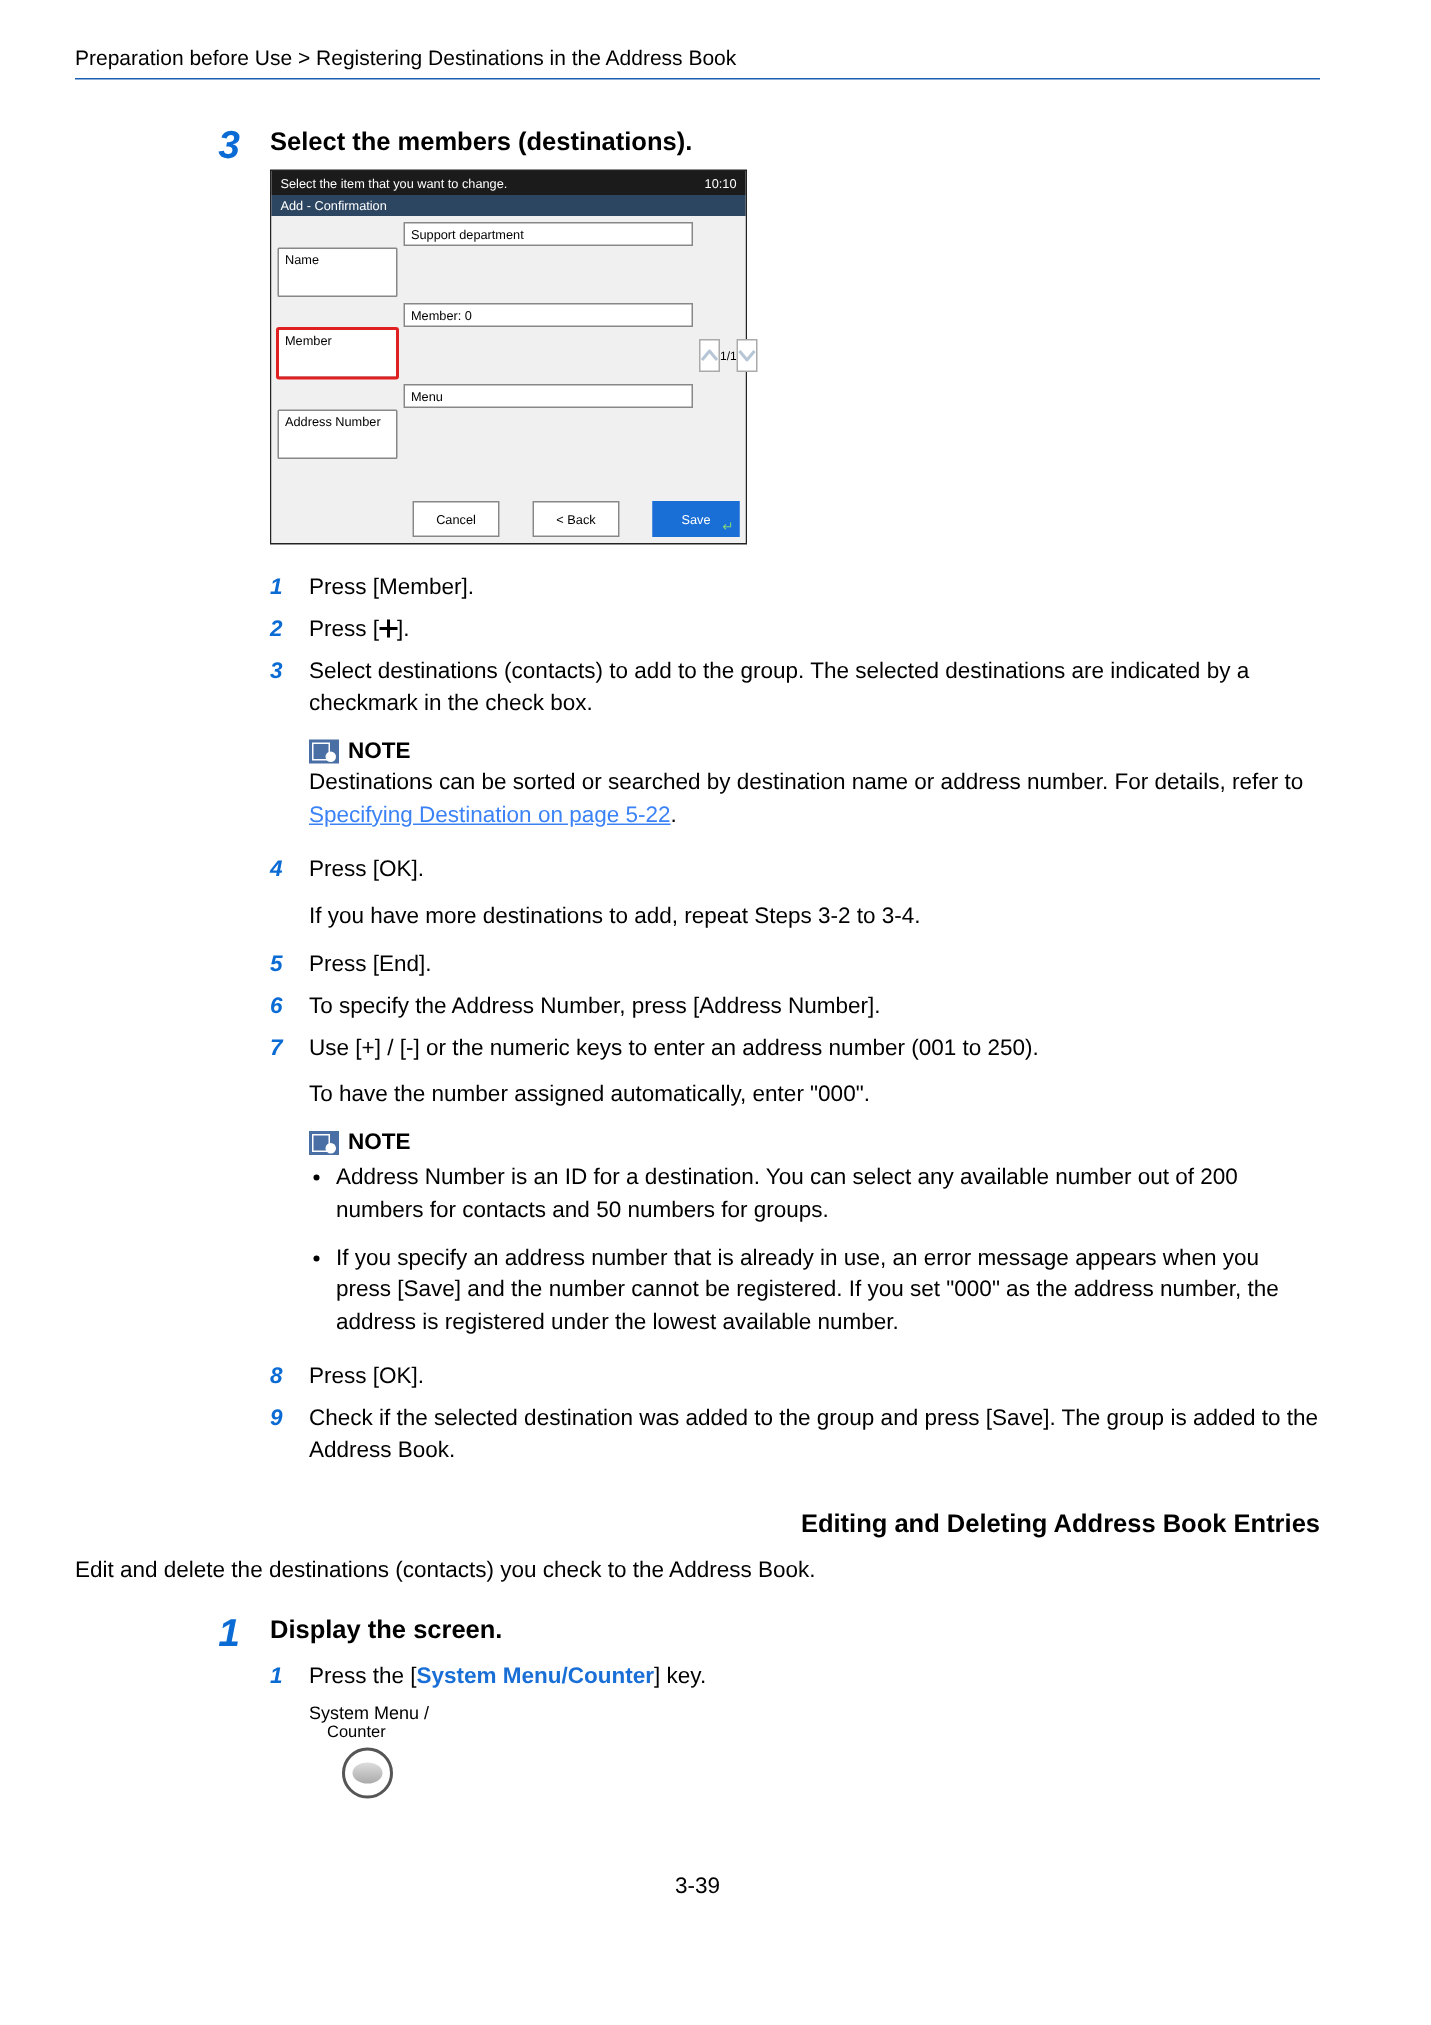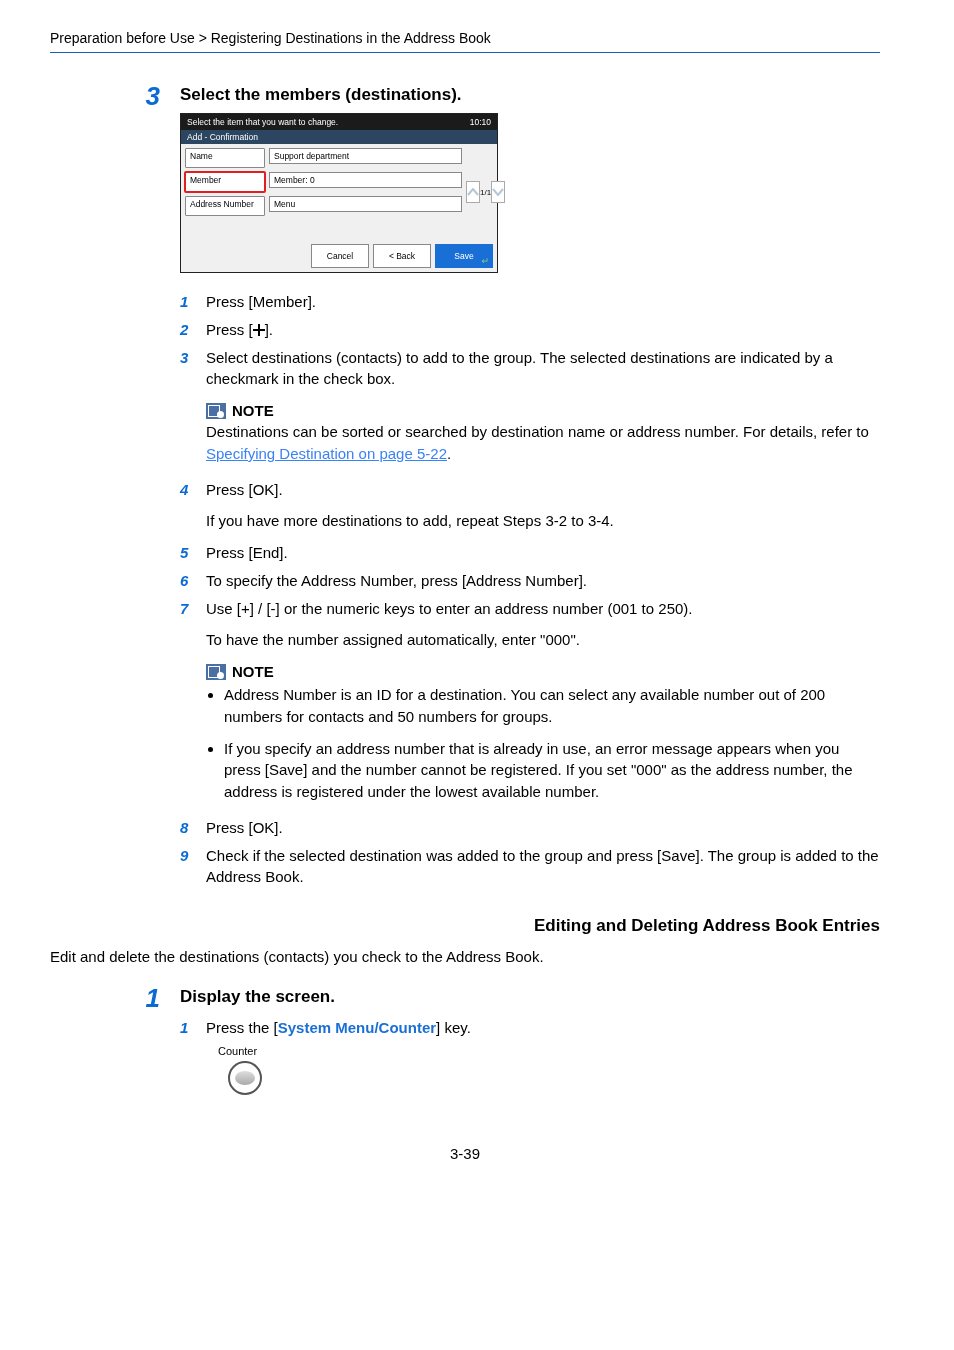--- a/index.html
+++ b/index.html
@@ -87,23 +87,24 @@
   .dev-row {
     display: flex;
     gap: 4px;
   }
   .dev-btn-left {
     width: 80px;
     border: 1px solid #888;
     border-radius: 1px;
     background: #fff;
     padding: 2px 4px;
-    height: 20px;
+    height: 33px;
     box-sizing: border-box;
     font-size: 8.5px;
+    margin-top: 17px;
   }
   .dev-btn-left.hl {
     outline: 2px solid #e02020;
     outline-offset: -1px;
   }
   .dev-field {
     flex: 1;
     border: 1px solid #888;
     background: #fff;
     padding: 2px 4px;
@@ -128,21 +129,21 @@
     display: flex;
     align-items: center;
     justify-content: center;
     color: #b6c6d6;
   }
   .dev-side-gap { flex:1; display:flex; align-items:center; justify-content:center; font-size:8px; padding:2px 0; color:#000;}
   .dev-footer {
     display: flex;
     justify-content: flex-end;
     padding: 4px;
-    gap: 4px;
+    gap: 22px;
     background: #f0f0f0;
   }
   .dev-fbtn {
     width: 56px;
     height: 22px;
     border: 1px solid #888;
     background: #fff;
     display: flex;
     align-items: center;
     justify-content: center;
@@ -397,20 +398,21 @@
     </div>
 
     <div class="sub-step">
       <div class="sub-num">1</div>
       <div class="sub-body">
         <span>Press the [</span><span class="keytext">System Menu/Counter</span><span>] key.</span>
       </div>
     </div>
 
     <div class="hw-button-fig">
+      <div>System Menu /</div>
       <div class="lbl2">Counter</div>
       <div class="hw-btn-ring">
           <div class="inner"></div>
         </div>
     </div>
   </div>
 
   <div class="page-num">3-39</div>
 </div>
 

